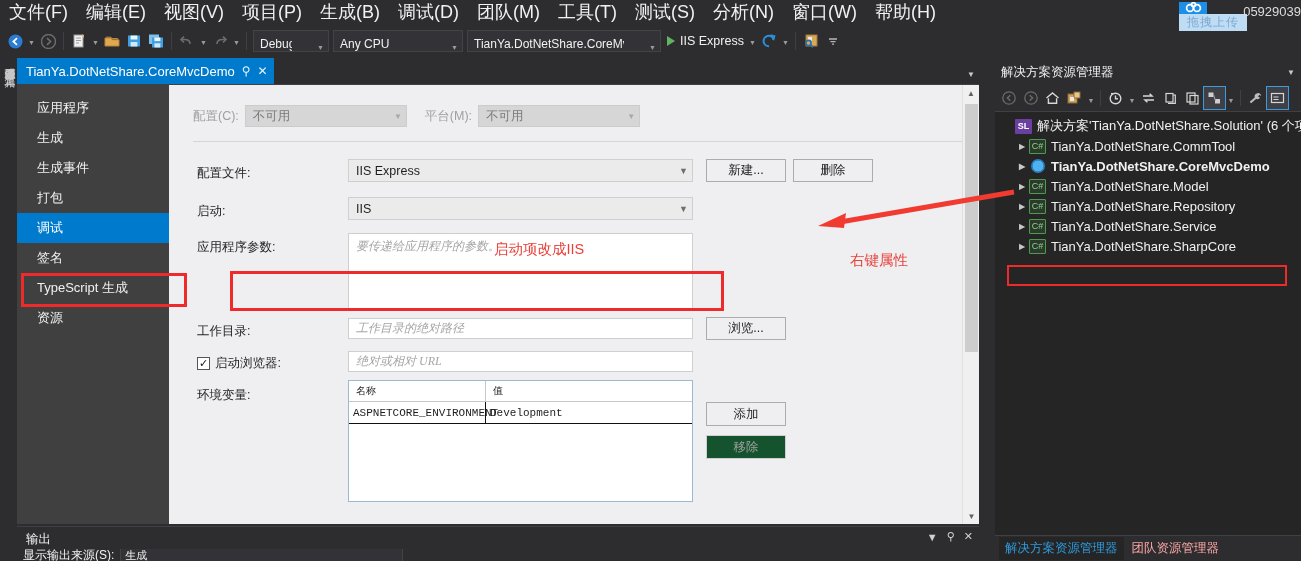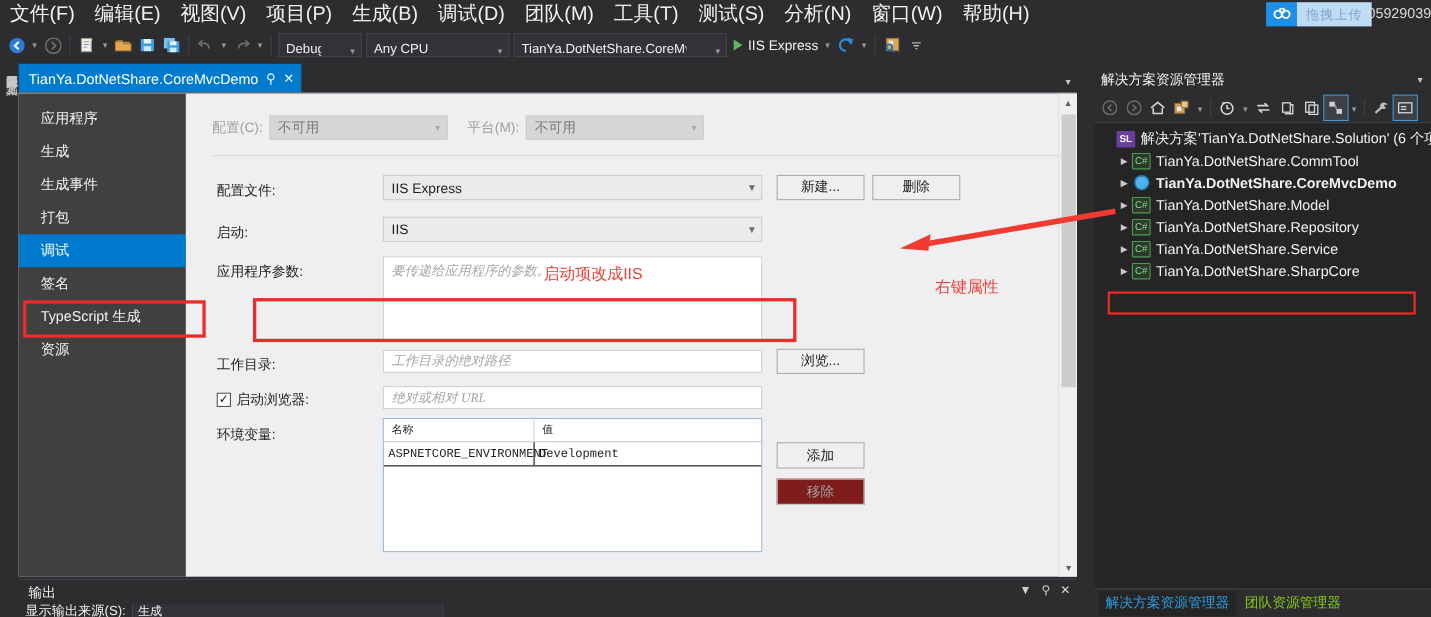--- a/index.html
+++ b/index.html
@@ -22,21 +22,21 @@
     padding-left: 0;
   }
   .menu-item {
     font-size: 18px; color: #f1f1f1; padding: 3px 9px 4px 9px;
     white-space: nowrap; cursor: default; line-height: 15px;
   }
 
   
   .upload-badge {
     position: absolute; right: 54px; top: 2px; height: 22px;
-    display: flex; align-items: stretch; z-index: 40;
+    display: flex; align-items: stretch; z-index: 40; flex-direction: column;
   }
   .upload-badge .ub-icon {
     width: 28px; background: #1d8fe8; display: flex;
     align-items: center; justify-content: center;
     color: #fff; font-size: 14px;
   }
   .upload-badge .ub-text {
     background: #bfdcf5; color: #7da9cf; font-size: 12px;
     padding: 0 8px; display: flex; align-items: center;
     letter-spacing: 1px;
@@ -168,21 +168,21 @@
   }
   .finput.white { background: #ffffff; }
   .finput .cv { margin-left: auto; font-size: 9px; color: #6e6e6e; }
   .ph { color: #a6a6a6; font-style: italic; font-family: "Liberation Serif", serif; font-size: 12px; }
 
   .btn {
     background: #efeff2; border: 1px solid #acacac; font-size: 12.5px;
     color: #1e1e1e; display: flex; align-items: center;
     justify-content: center; cursor: default; position: absolute;
   }
-  .btn.disabled { color: #a0a0a0; background: #7f1d1d; border-color: #cfcfcf; }
+  .btn.disabled { color: #a0a0a0; background: #14532d; border-color: #cfcfcf; }
 
   
   .grid {
     position: absolute; background: #ffffff; border: 1px solid #9bb9d4;
   }
   .grid-head { display: flex; height: 21px; border-bottom: 1px solid #c8c8c8; }
   .gh {
     font-size: 10px; color: #1e1e1e; display: flex; align-items: center;
     padding-left: 7px; background: #ffffff;
   }
@@ -306,21 +306,21 @@
     position: absolute; left: 12px; top: 205px; width: 280px; height: 21px;
     border: 2px solid #ef2a2a; box-sizing: border-box; z-index: 12;
     pointer-events: none;
   }
   .solex-bottom-tabs {
     position: absolute; left: 0; bottom: 0; width: 306px; height: 26px;
     background: #2d2d30; display: flex; align-items: center;
     padding-left: 4px; gap: 2px; border-top: 1px solid #3f3f46;
   }
   .sbt {
-    font-size: 12.5px; padding: 3px 6px; color: #84cc16; cursor: default;
+    font-size: 12.5px; padding: 3px 6px; color: #fca5a5; cursor: default;
   }
   .sbt.sel { color: #2f9bdf; background: #252526; }
   svg { display: block; }
 </style>
 </head>
 <body>
 
 <div id="app">
 
   <div class="menubar">

